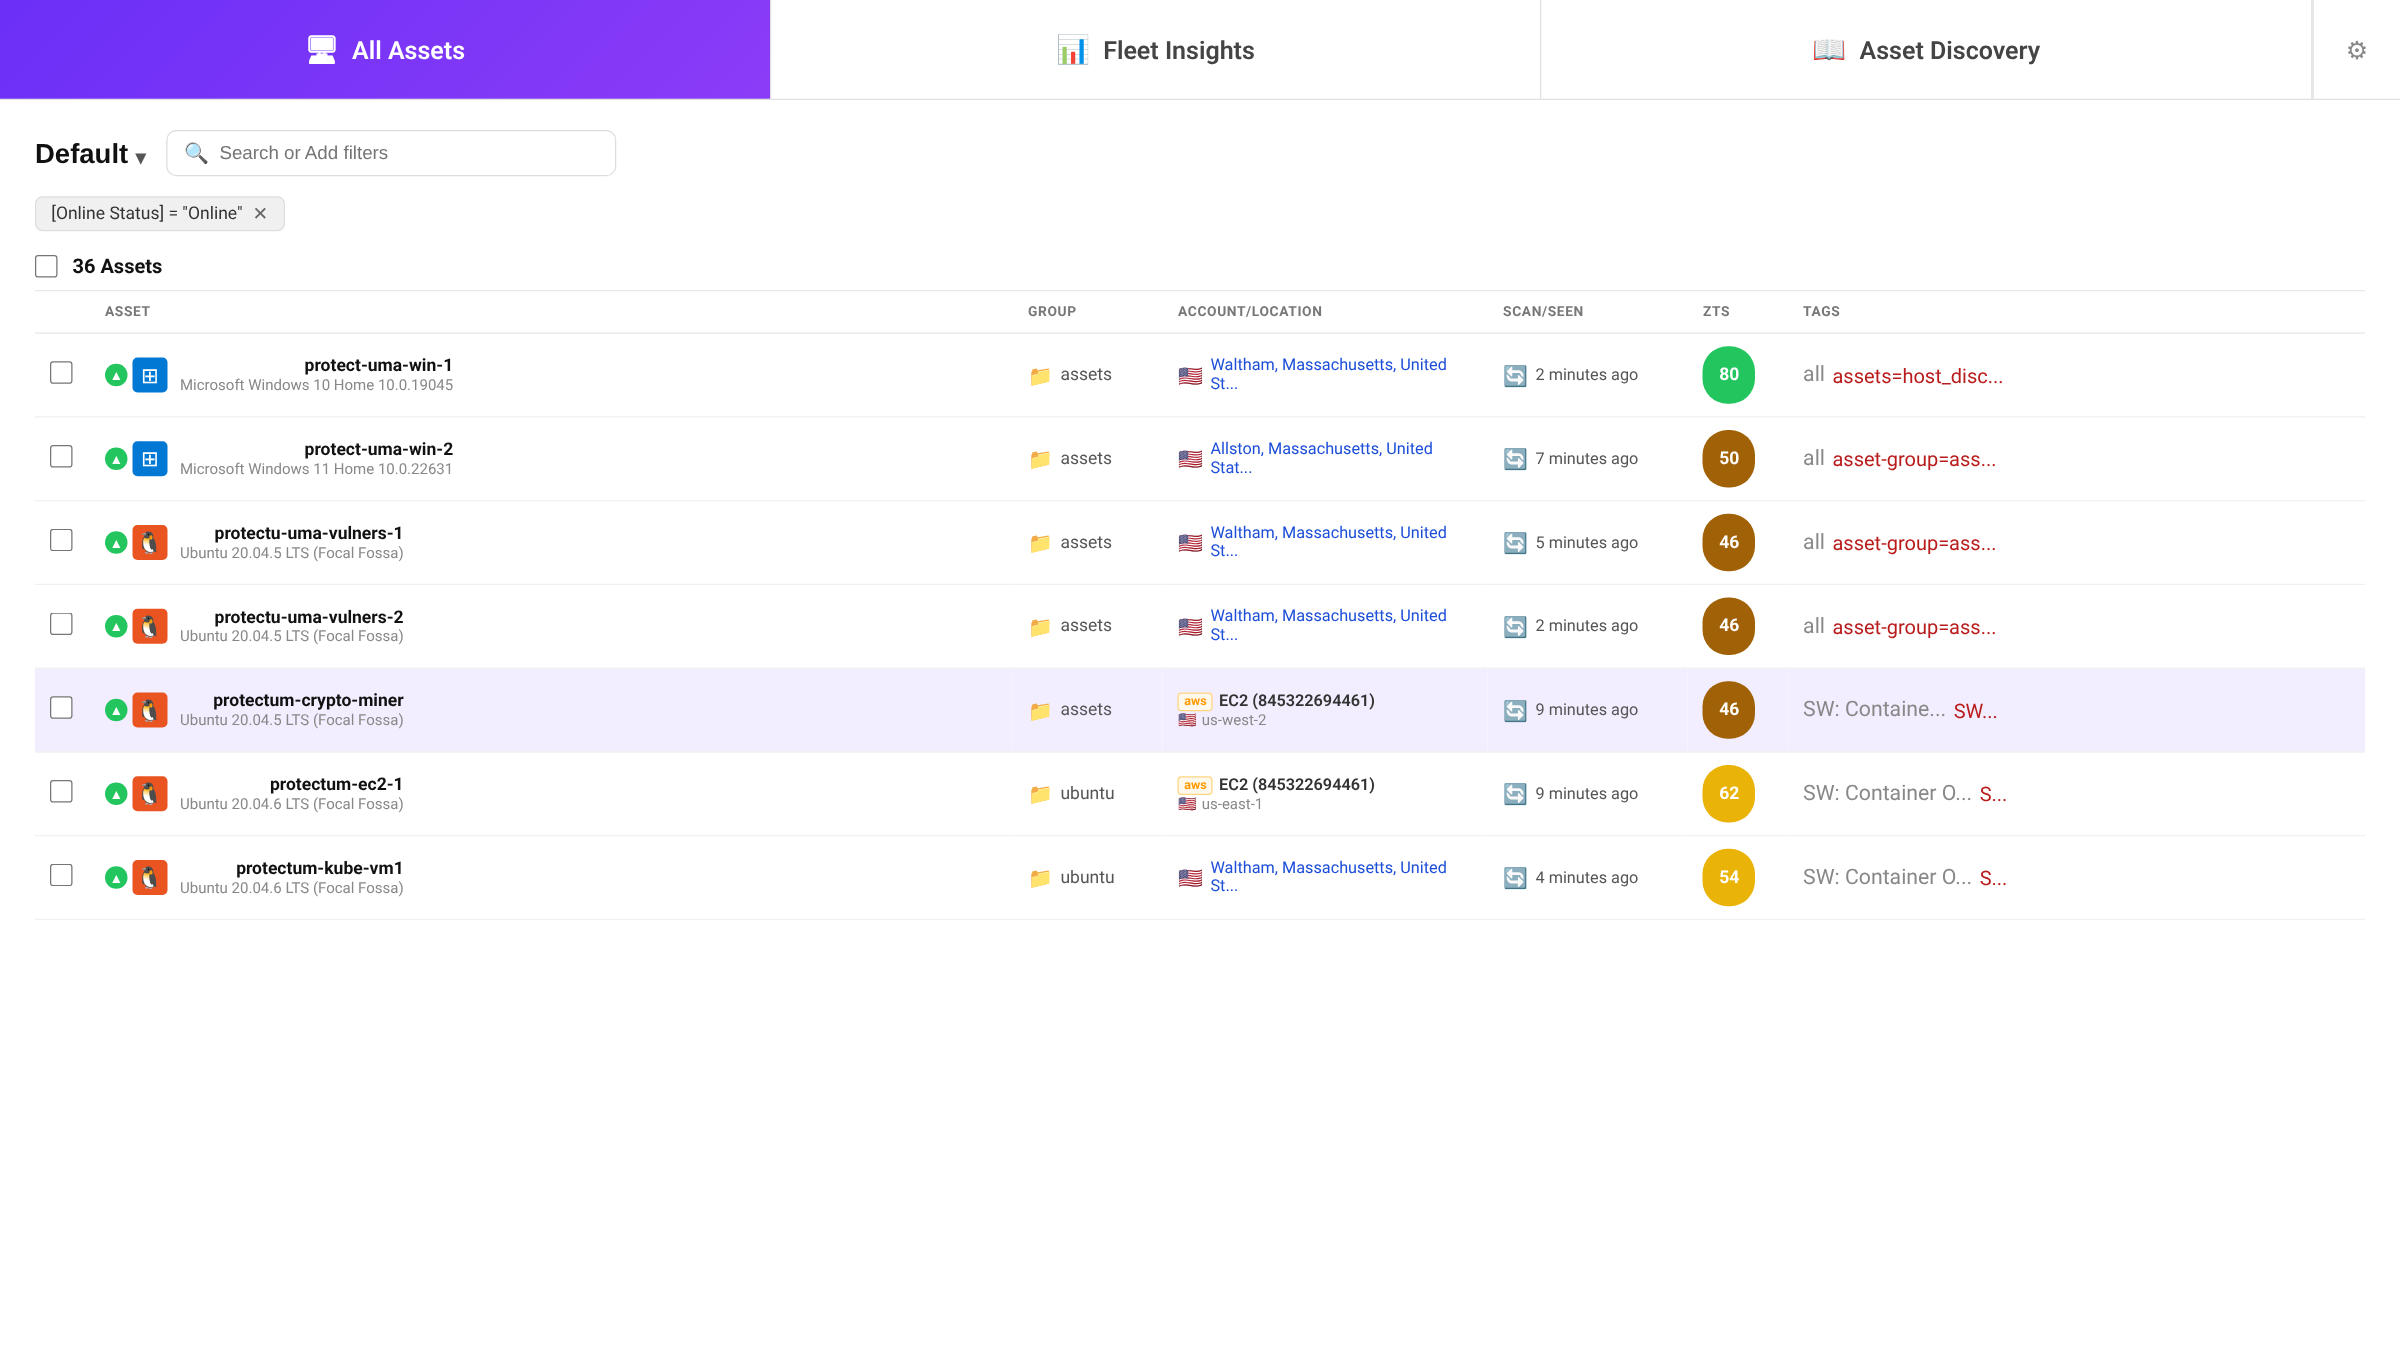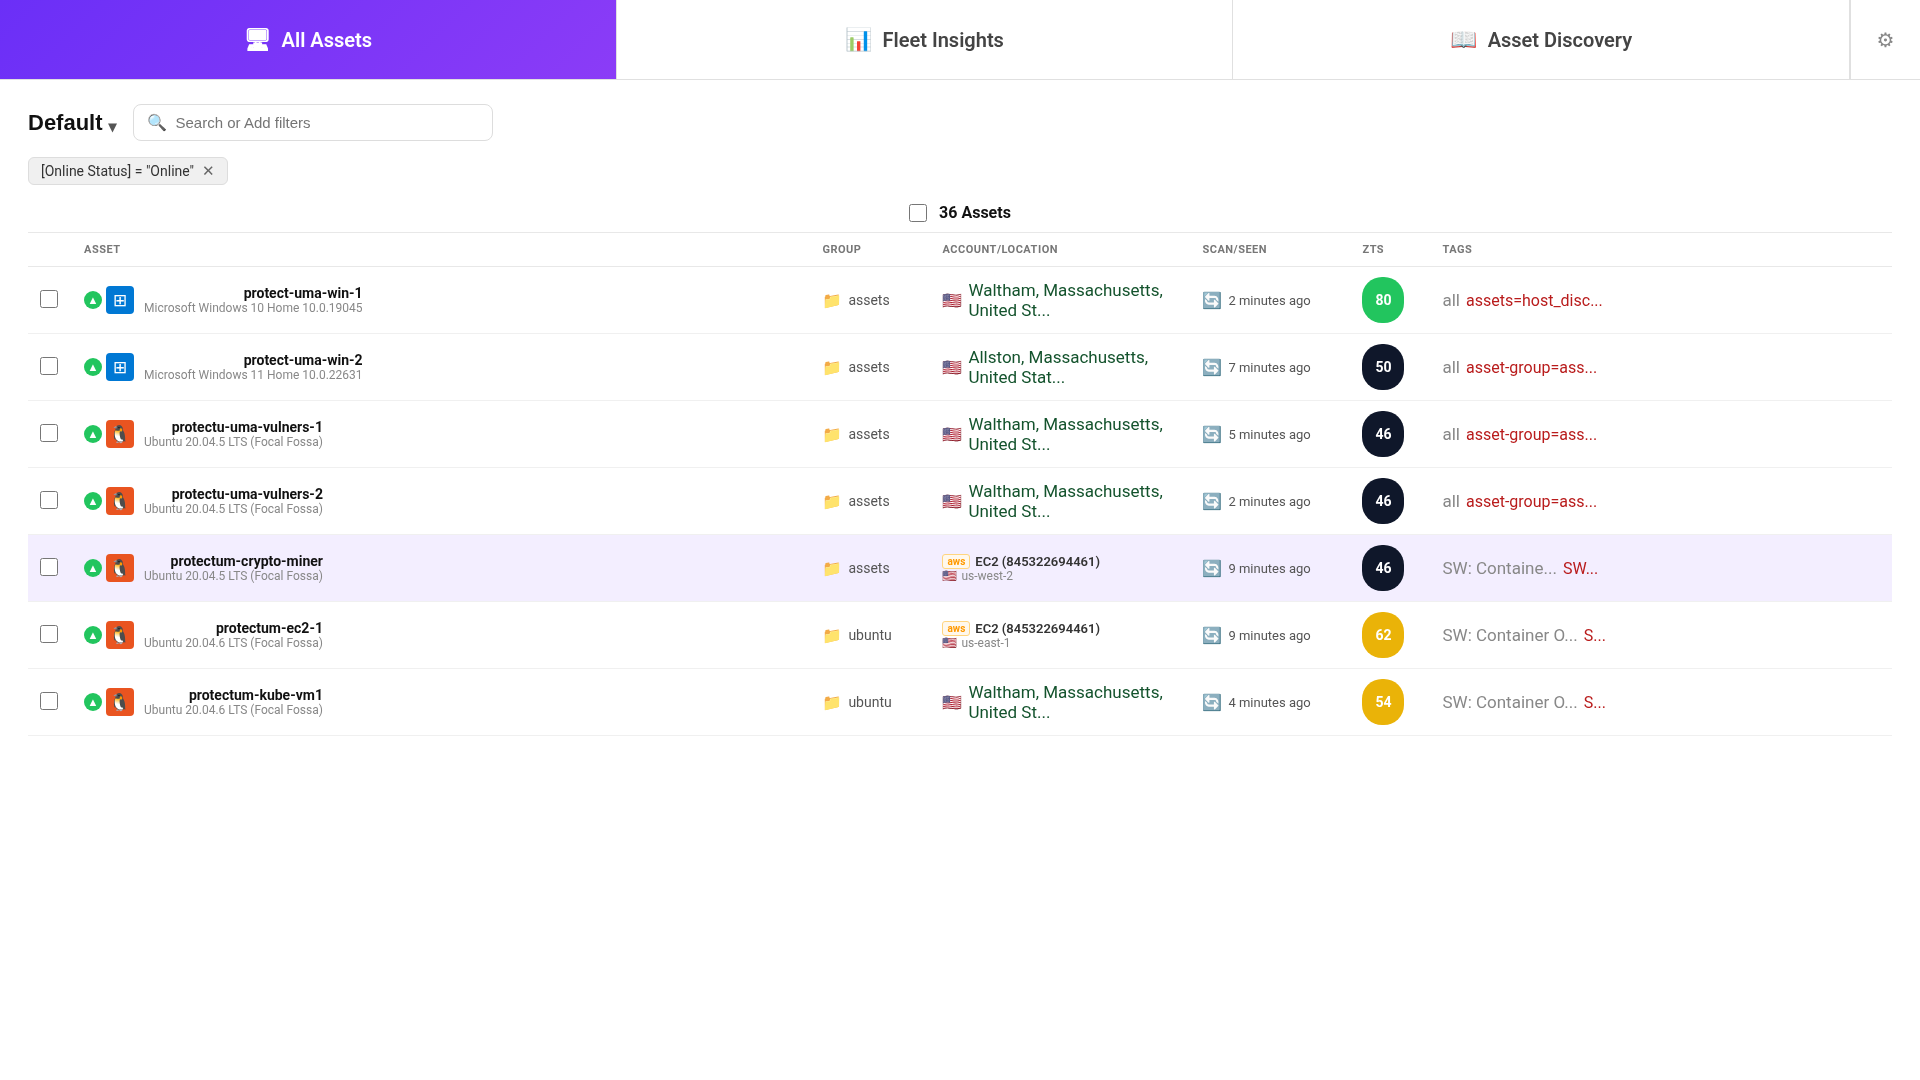--- a/index.html
+++ b/index.html
@@ -124,21 +124,20 @@
       font-size: 15px;
       line-height: 1;
     }
 
     
     .asset-count-row {
       display: flex;
       align-items: center;
       gap: 12px;
       margin-bottom: 10px;
-      justify-content: center;
     }
     .asset-count-row .count-text {
       font-size: 16px;
       font-weight: 700;
       color: #111;
     }
 
     
     .asset-table {
       width: 100%;
@@ -242,22 +241,22 @@
     
     .location-cell {
       display: flex;
       align-items: center;
       gap: 6px;
     }
     .flag {
       font-size: 16px;
     }
     .location-text {
-      font-size: 17px;
-      color: #14532d;
+      font-size: 13px;
+      color: #1d4ed8;
     }
     .aws-badge {
       font-size: 10px;
       font-weight: 700;
       color: #f90;
       background: #fff8ec;
       border: 1px solid #ffd580;
       border-radius: 3px;
       padding: 1px 4px;
     }
@@ -301,21 +300,21 @@
       justify-content: center;
       border-radius: 20px;
       font-weight: 700;
       font-size: 14px;
       color: #fff;
       min-width: 42px;
       height: 46px;
       padding: 0 8px;
     }
     .zts-green { background: #22c55e; }
-    .zts-orange { background: #0f172a; }
+    .zts-orange { background: #a16207; }
     .zts-yellow { background: #eab308; }
 
     
     .tags-cell {
       display: flex;
       align-items: center;
       gap: 6px;
       font-size: 13px;
       color: #555;
       white-space: nowrap;

